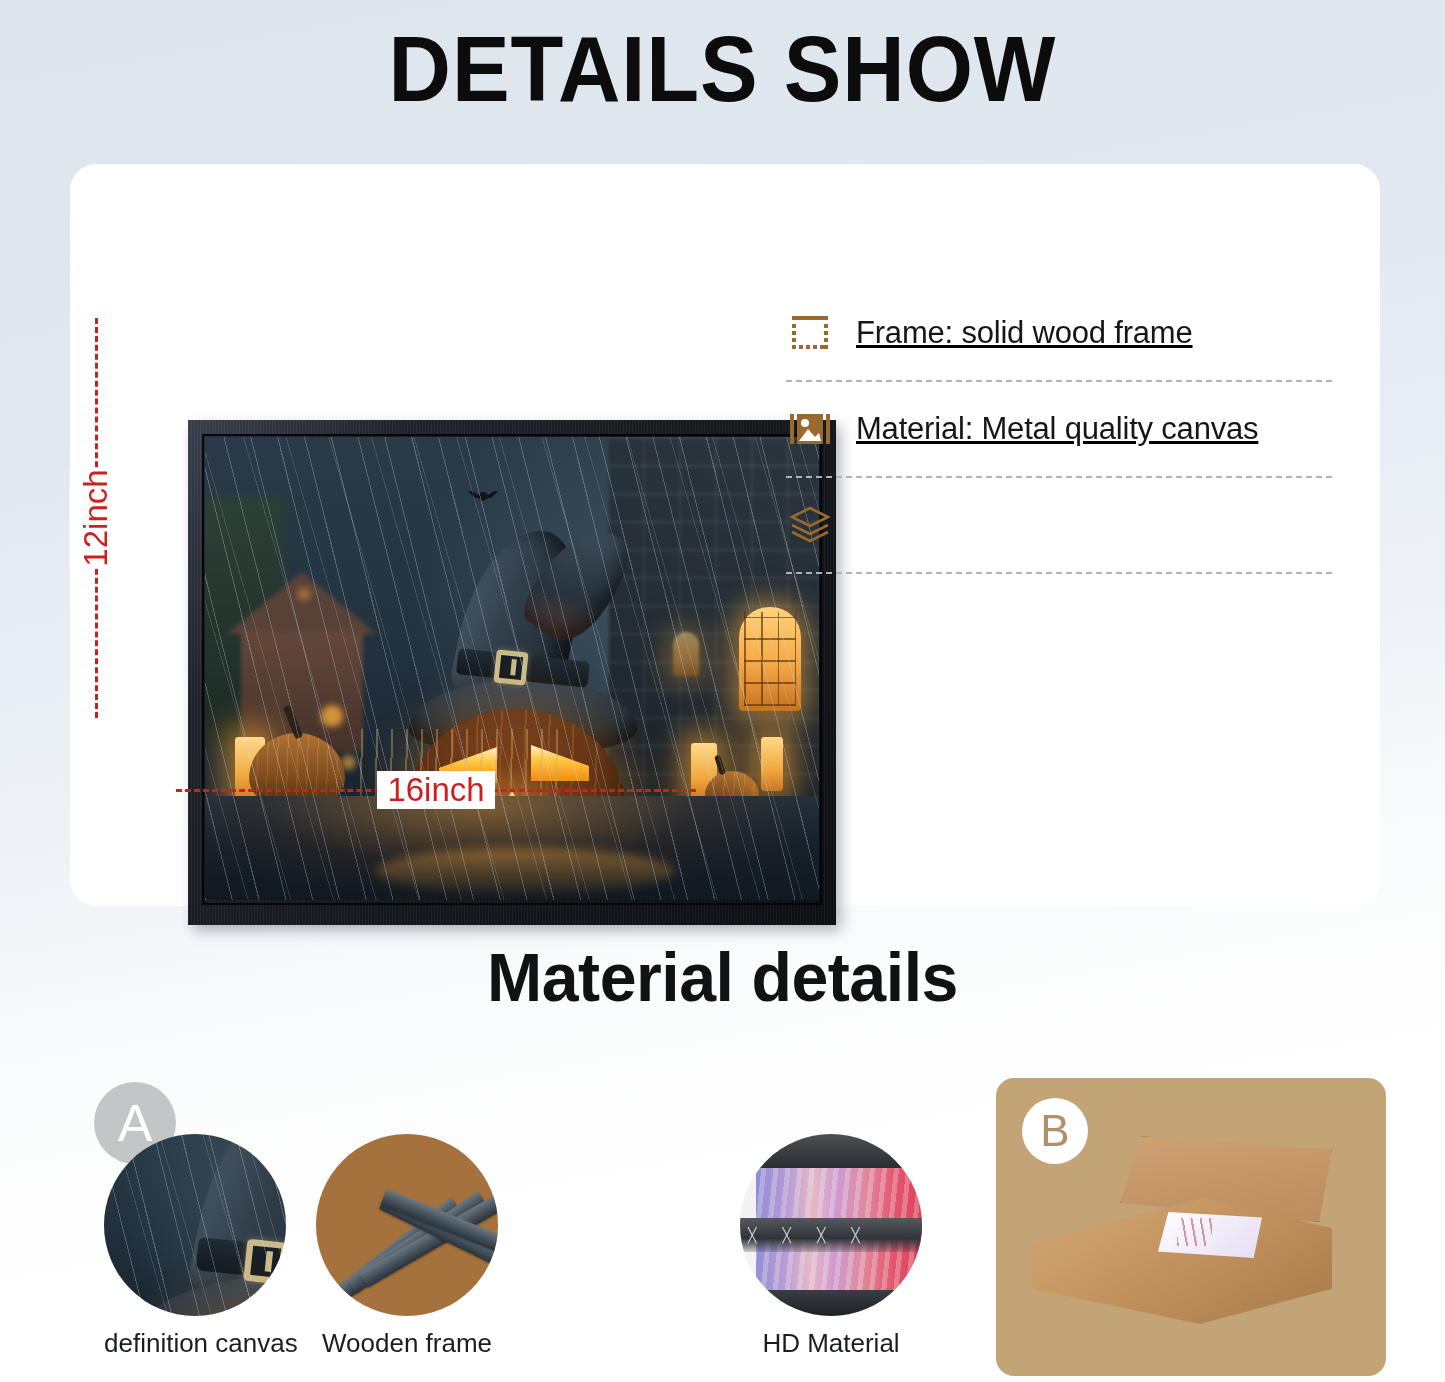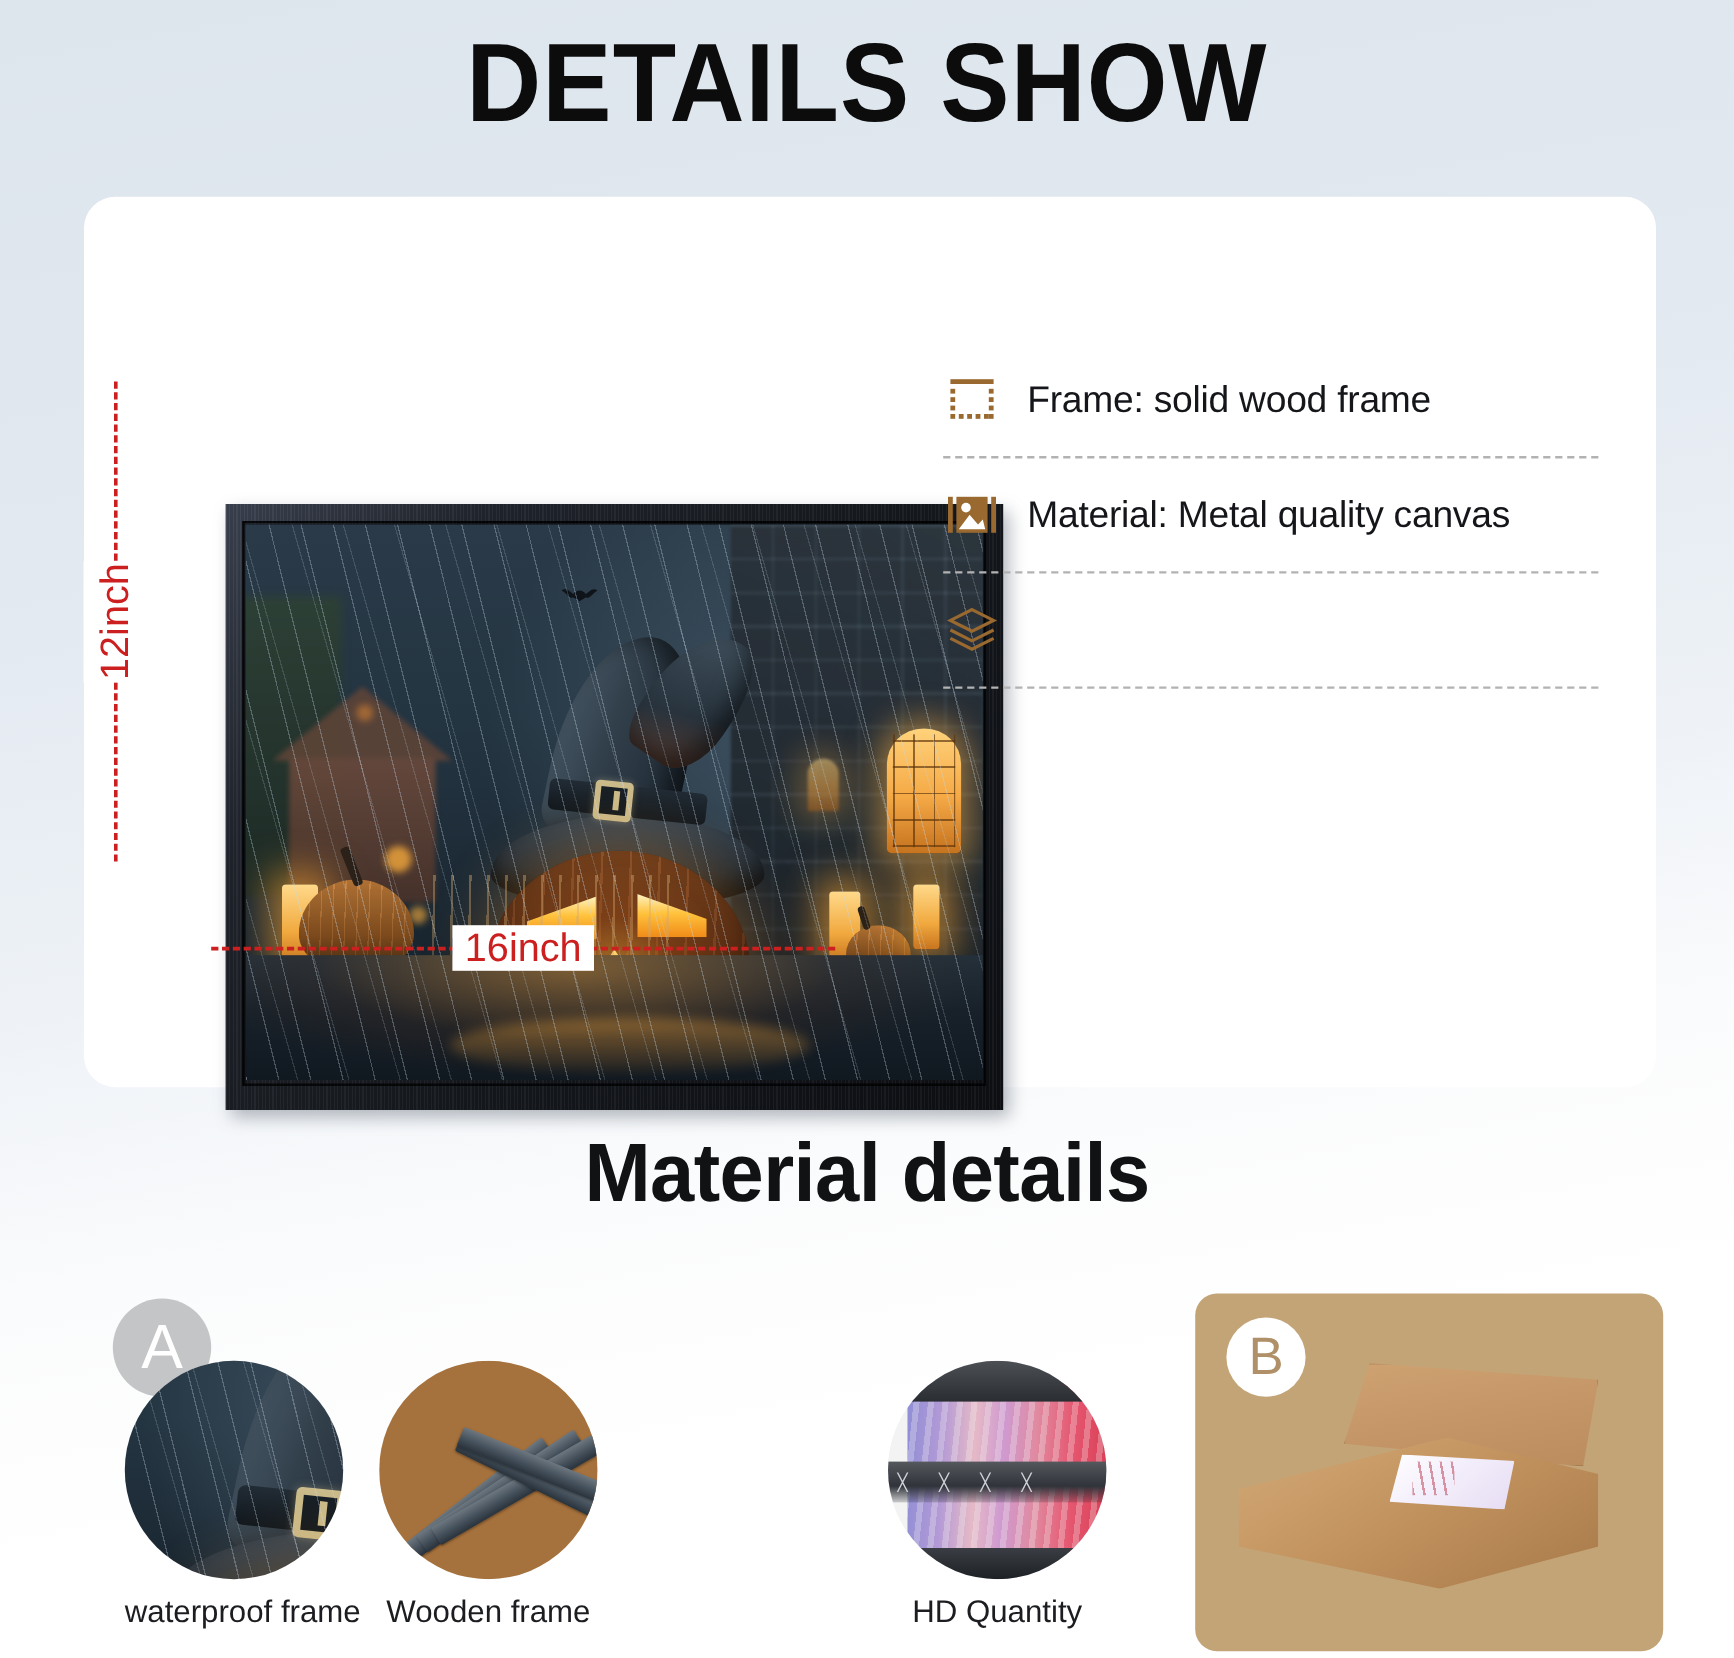--- a/index.html
+++ b/index.html
@@ -238,20 +238,21 @@
   }
 
   
   .features{
     position:absolute; left:786px; top:286px; width:546px;
   }
   .feat-row{
     display:flex; align-items:center; gap:22px;
     min-height:96px; padding:6px 0;
     border-bottom:2px dashed #b2b2b2;
+    text-decoration:underline;
   }
   .feat-row:last-child{ }
   .feat-icon{ width:48px; min-width:48px; display:flex; align-items:center; justify-content:center; color:#99692f; }
   .feat-text{ font-size:31px; color:#14161a; line-height:1.22; letter-spacing:-0.2px; }
   .feat-text.two{ font-size:28px; }
 
   
   .mat-title{
     position:absolute; top:938px; left:0; width:1445px; text-align:center;
     font-weight:bold; font-size:69px; color:#111214; letter-spacing:-0.5px;
@@ -510,21 +511,21 @@
               <div class="brim"></div>
             <div class="band"></div>
               <div class="buckle"></div>
           </div>
           <div class="pump-body"></div>
 
         </div>
         <div class="rain"></div>
       </div>
     </div>
-    <div class="cap">waterproof frame</div>
+    <div class="cap">definition canvas</div>
   </div>
 
   <div class="thumb t2">
     <div class="circ">
       <div class="wood-bg"></div>
       <div class="stick" style="left:6px;  top:108px; width:150px; transform:rotate(-38deg);"></div>
       <div class="stick" style="left:22px; top:100px; width:158px; transform:rotate(-34deg);"></div>
       <div class="stick" style="left:36px; top:96px;  width:168px; transform:rotate(-30deg);"></div>
       <div class="stick" style="left:58px; top:96px;  width:170px; transform:rotate(26deg);"></div>
       <div class="stick" style="left:62px; top:84px;  width:158px; transform:rotate(22deg);"></div>
@@ -539,21 +540,21 @@
       <div class="prn-canvas"></div>
       <div class="prn-top"></div>
       <div class="prn-bar">
           <span>╳</span>
           <span>╳</span>
           <span>╳</span>
           <span>╳</span>
         </div>
       <div class="prn-bottom"></div>
     </div>
-    <div class="cap">HD Quantity</div>
+    <div class="cap">HD Material</div>
   </div>
 </div>
 
 <div class="b-panel">
   <div class="box">
     <div class="lid"></div>
     <div class="base"></div>
     <div class="inner"></div>
   </div>
 </div>

